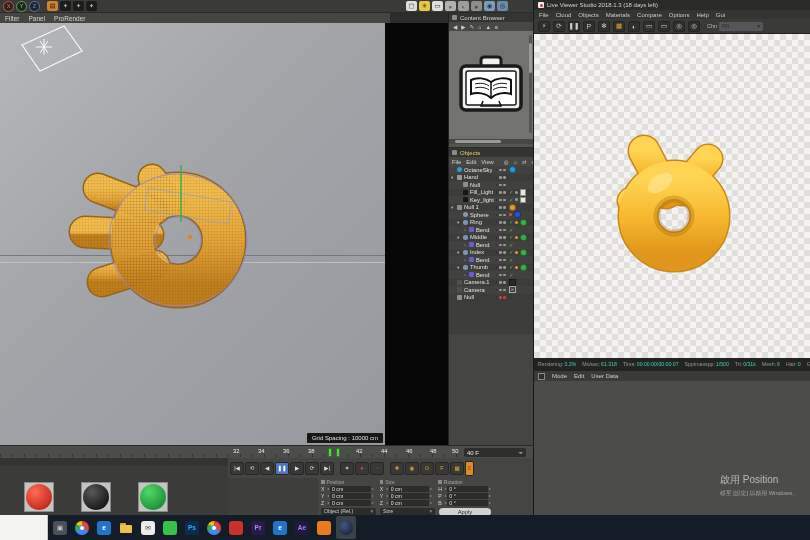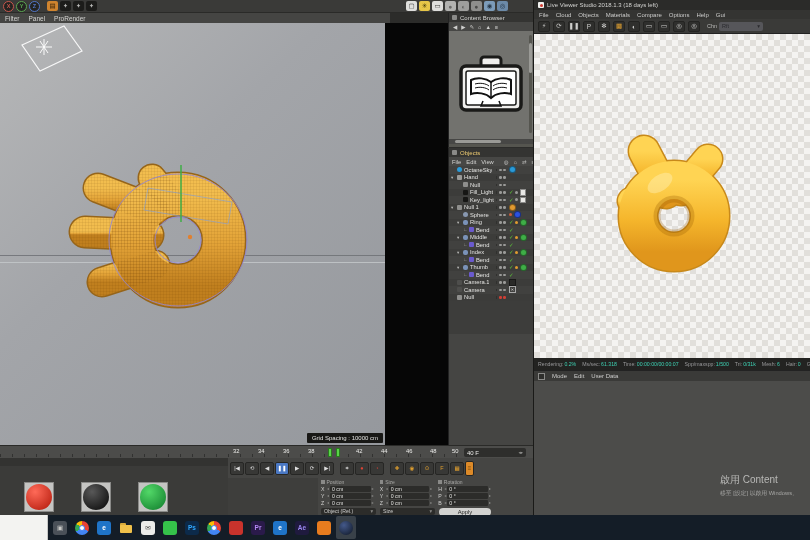--- a/index.html
+++ b/index.html
@@ -762,21 +762,21 @@
         </div>
       </div>
     <div id="lv-attr">
         <div class="chk"></div>
         <div>Mode</div>
         <div>Edit</div>
         <div>User Data</div>
       </div>
     <div id="lv-lower">
       <div id="watermark">
-        <div class="l1">啟用 Content</div>
+        <div class="l1">啟用 Position</div>
         <div class="l2">移至 [設定] 以啟用 Windows。</div>
       </div>
     </div>
   </div>
 
   <div id="taskbar" class="abs">
     <div id="search-box"></div>
     <div id="taskbar-apps" style="display:flex;align-items:center;">
         <div class="tb-app">
           <div class="tb-ic" style="background: rgb(74, 80, 88); color: rgb(200, 200, 198);">▣</div>

